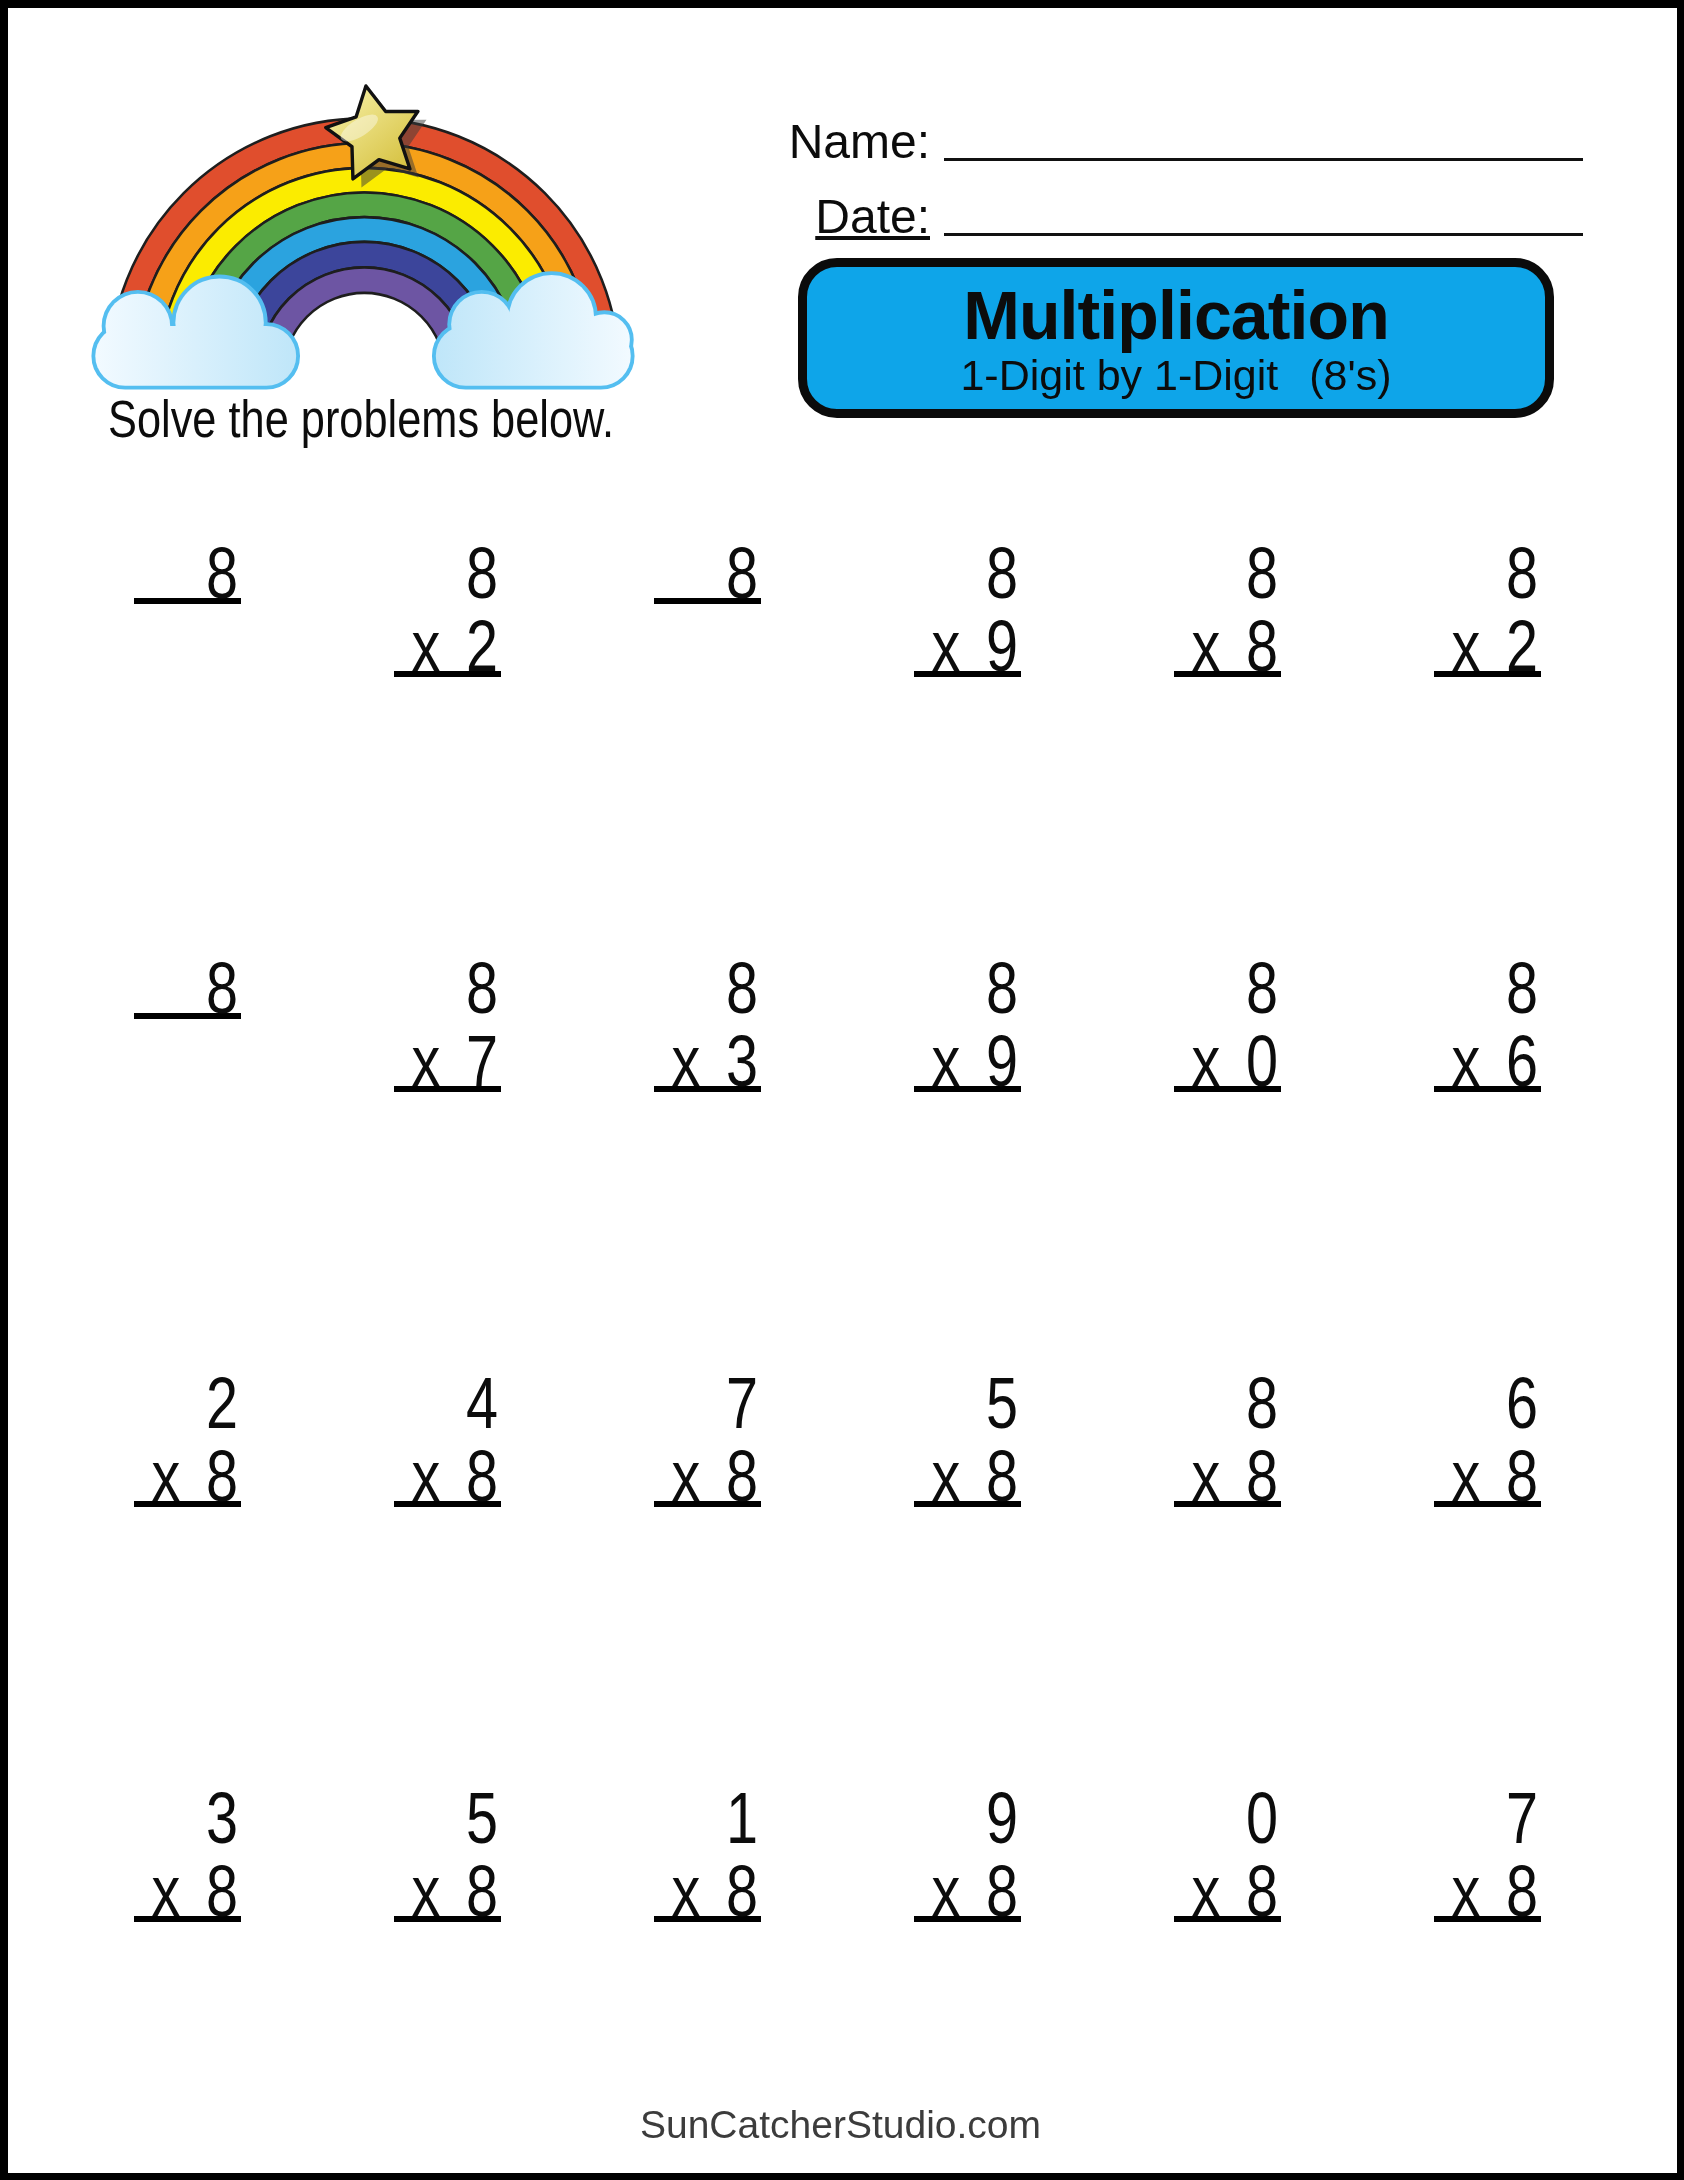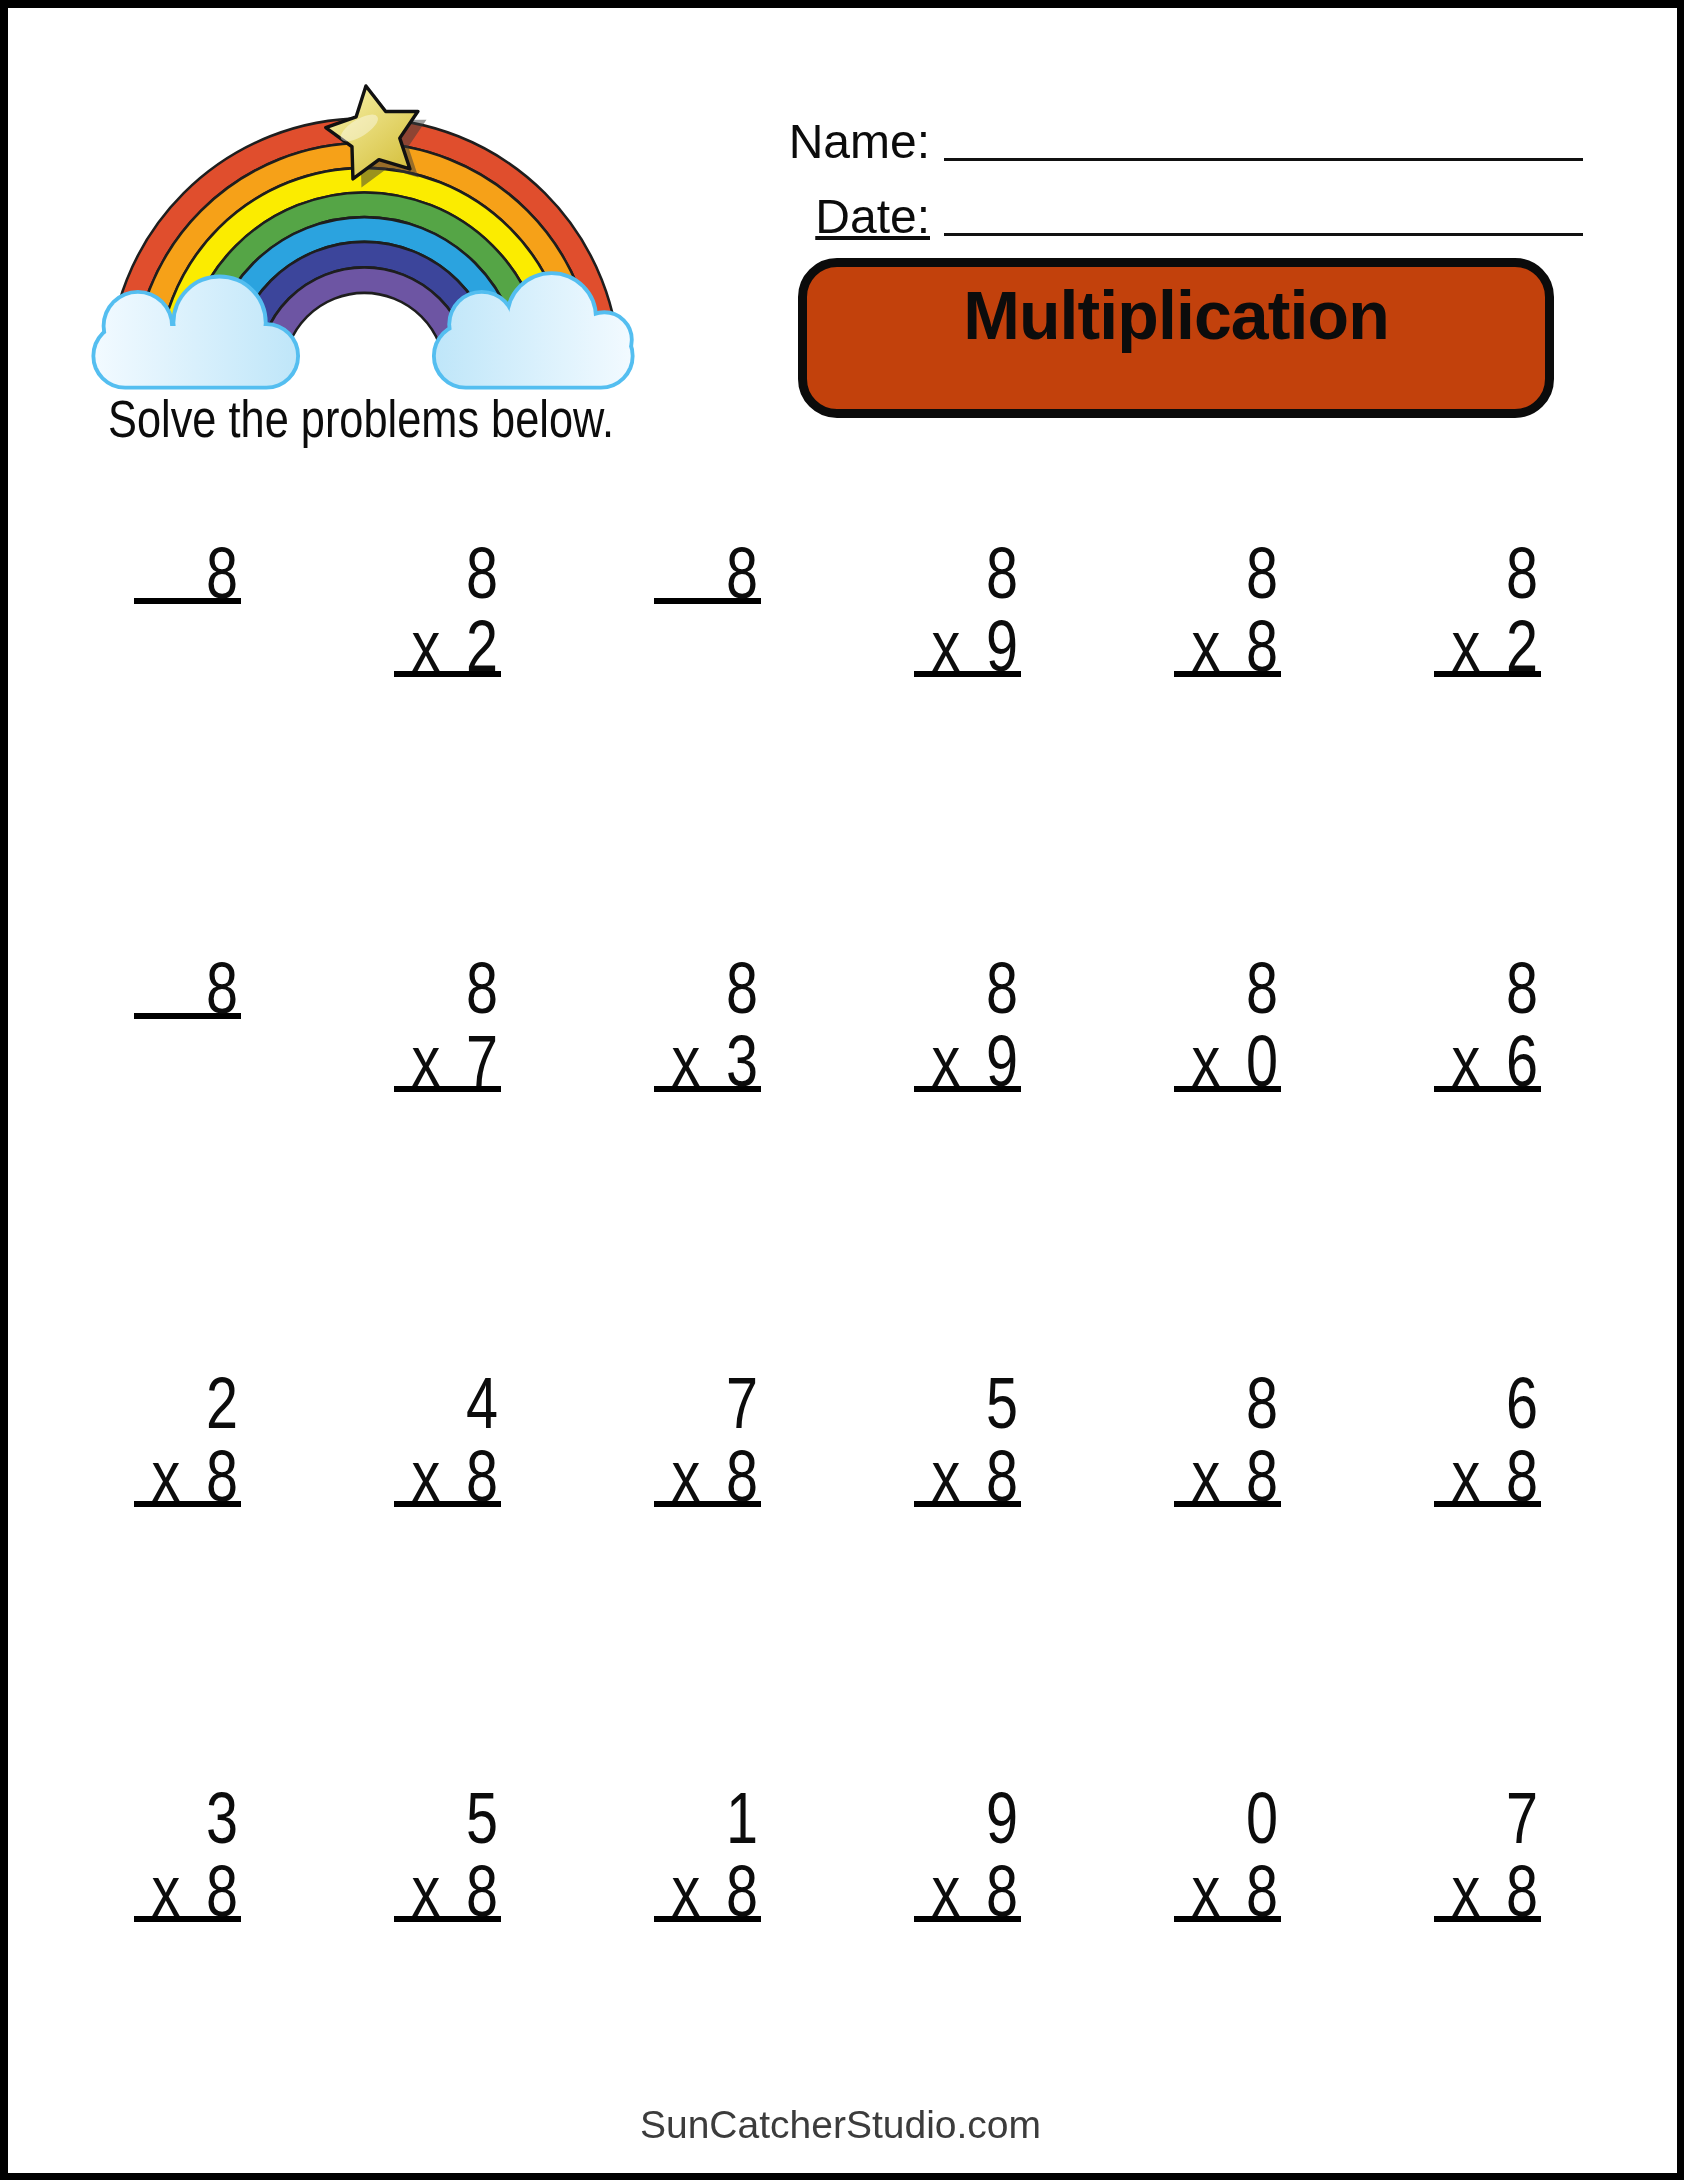--- a/index.html
+++ b/index.html
@@ -115,22 +115,25 @@
 
   <div class="field" id="field-name">
     <span class="lbl">Name:</span>
     <span class="line"></span>
   </div>
   <div class="field" id="field-date">
     <span class="lbl">Date:</span>
     <span class="line"></span>
   </div>
 
-  <div id="titlebox" style="background: #c2410c;">
+  <div id="titlebox" style="background: #0ea5e9;">
     <div class="t1">Multiplication</div>
+    <div class="t2">
+      <span>1-Digit by 1-Digit</span><span class="gap"></span><span>(8's)</span>
+    </div>
   </div>
 
   <div id="problems">
     <div class="prob">
         <span class="ln"><span class="cond">8</span></span>
         <div class="rule"></div>
       </div>
     <div class="prob">
         <span class="ln"><span class="cond">8</span></span>
         <span class="ln"><span class="cond">x 2</span></span>

